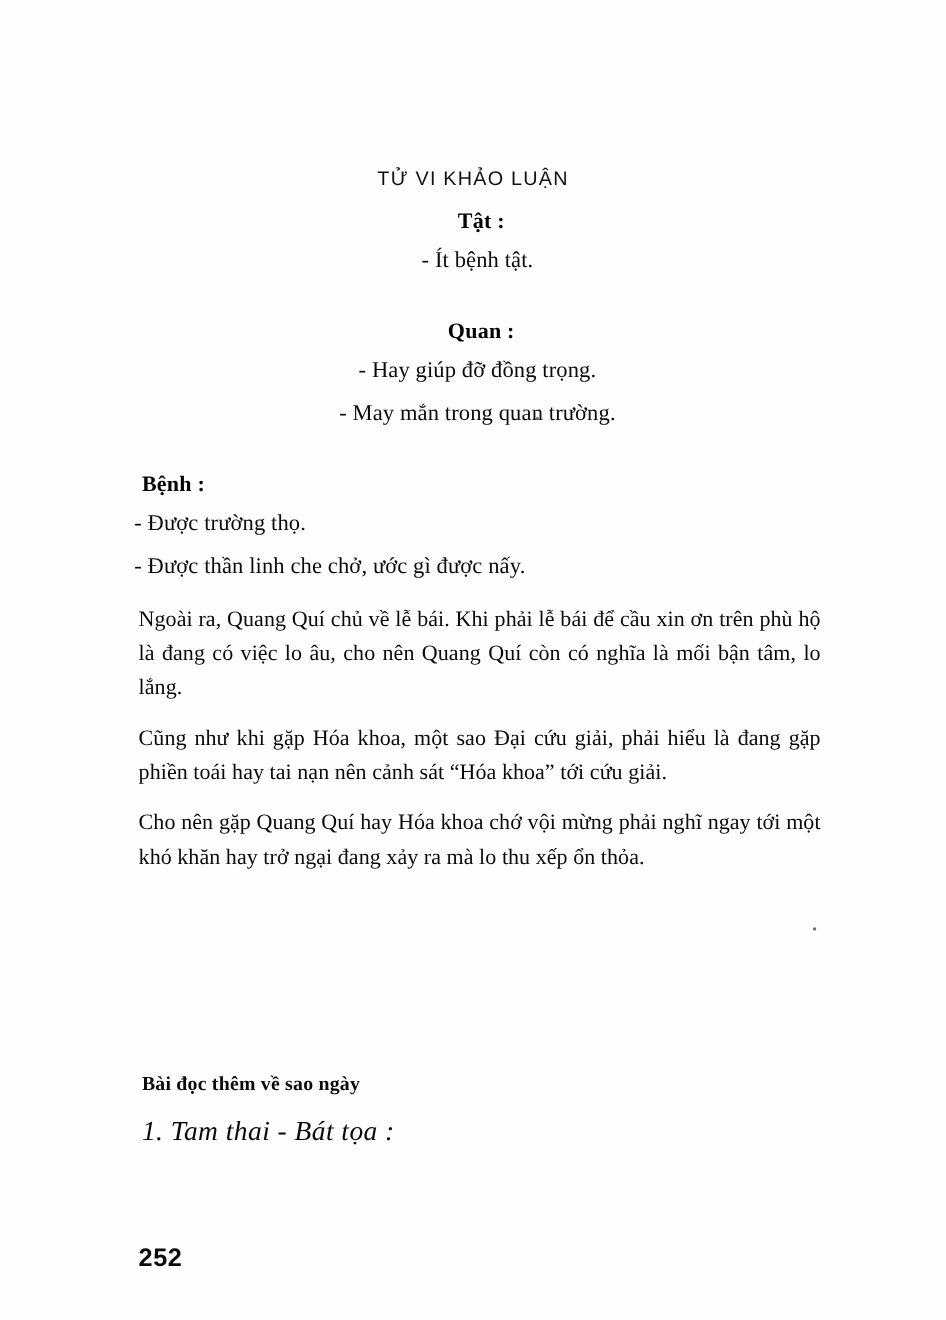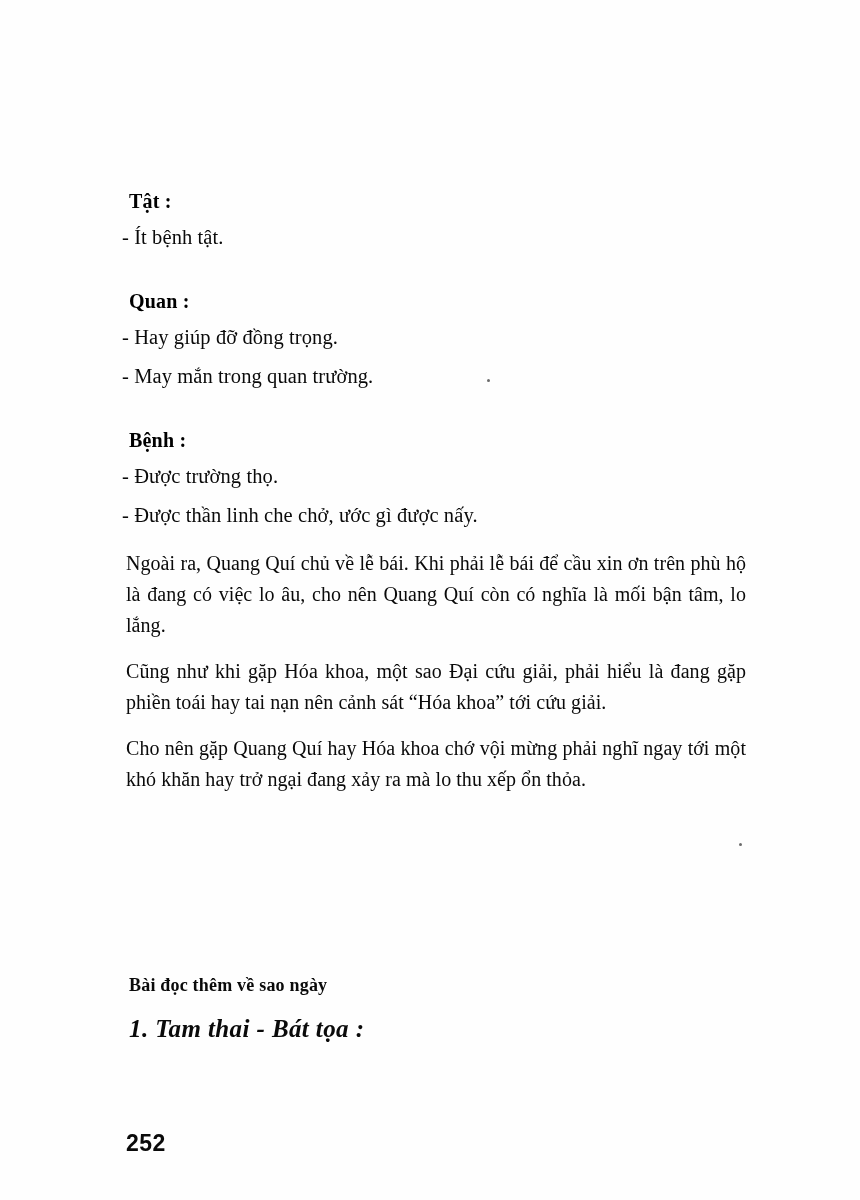--- a/index.html
+++ b/index.html
@@ -57,20 +57,21 @@
   .bullet {
     font-size: 20.5px;
     line-height: 1.0;
     margin-bottom: 19px;
     margin-left: -4px;
     letter-spacing: 0.1px;
   }
 
   .section.gap-after {
     margin-bottom: 42px;
+    text-align: center;
   }
 
   .para {
     font-size: 20px;
     line-height: 31px;
     text-align: justify;
     margin: 0 0 16px 0;
     letter-spacing: 0.05px;
     -webkit-hyphens: none;
     hyphens: none;
@@ -87,21 +88,21 @@
     top: 975px;
     font-weight: bold;
     font-size: 18px;
     letter-spacing: 0.2px;
   }
 
   .subheading {
     position: absolute;
     left: 129px;
     top: 1015px;
-    font-weight: bold;
+    font-weight: normal;
     font-style: italic;
     font-size: 25px;
     letter-spacing: 0.4px;
   }
 
   
   .folio {
     position: absolute;
     left: 126px;
     top: 1130px;
@@ -119,20 +120,21 @@
     opacity: 0.75;
   }
   .speck-a { left: 487px; top: 379px; width: 3px; height: 3px; }
   .speck-b { left: 739px; top: 843px; width: 3px; height: 3px; }
 </style>
 </head>
 <body>
 
 <div class="page">
 
+  <div class="running-head">TỬ VI KHẢO LUẬN</div>
 
   <div class="content">
 
     <div class="section gap-after">
       <div class="sect-head">Tật :</div>
       <div class="bullet">- Ít bệnh tật.</div>
     </div>
 
     <div class="section gap-after">
       <div class="sect-head">Quan :</div>

